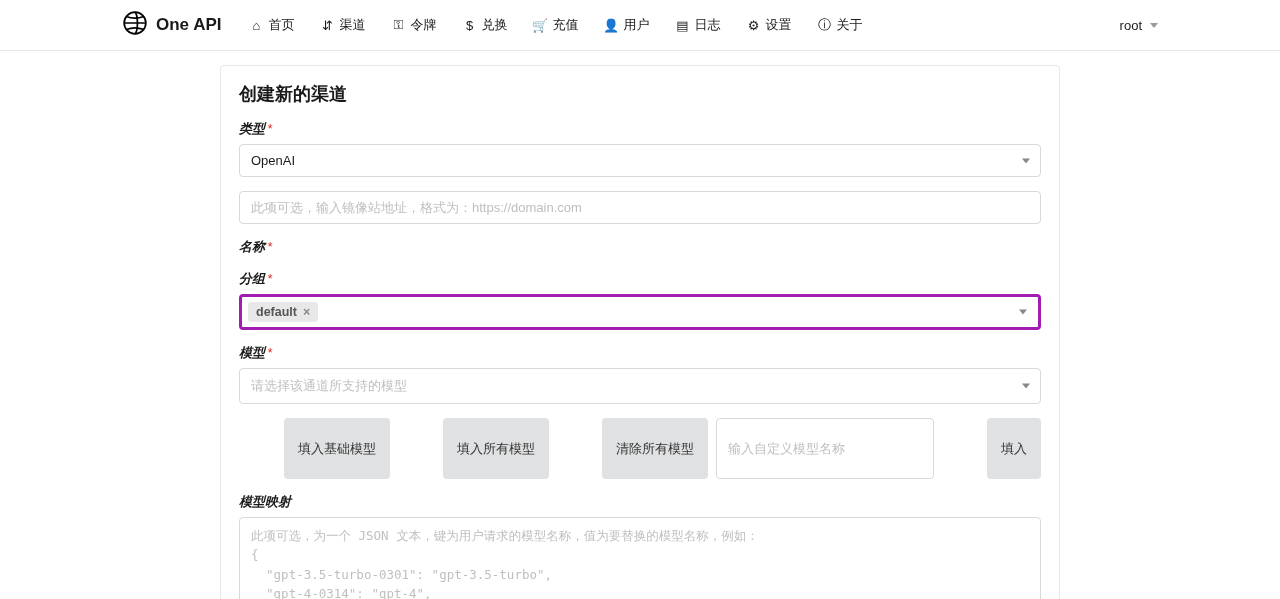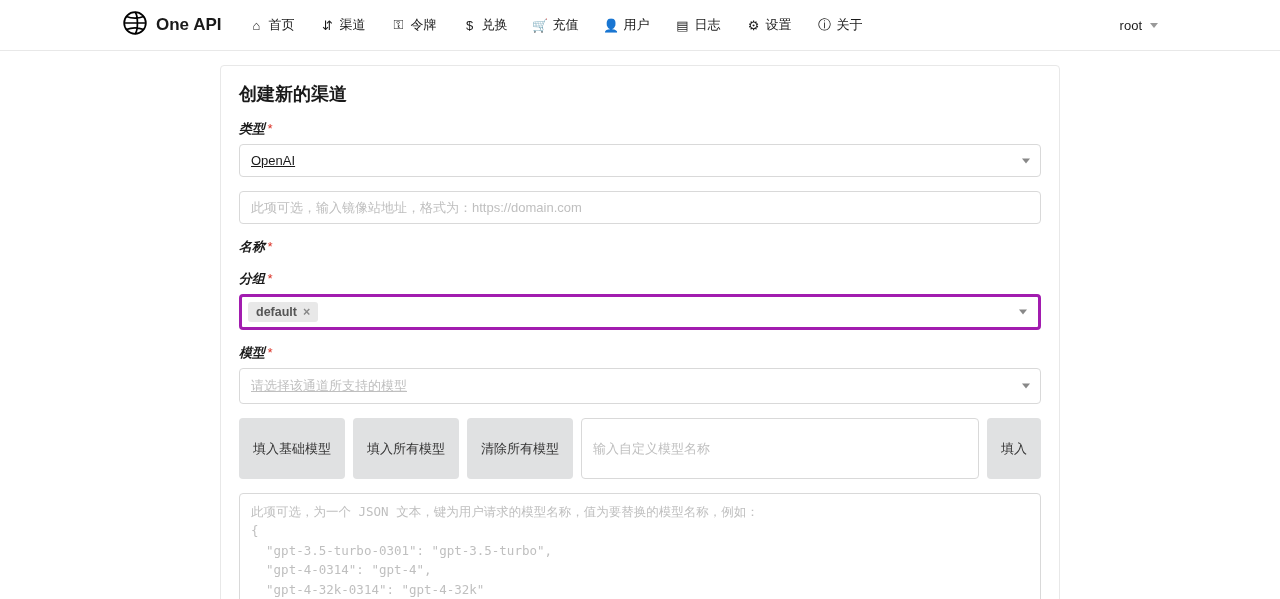--- a/index.html
+++ b/index.html
@@ -13,30 +13,30 @@
 .nav-item .ico { width: 14px; display: inline-flex; justify-content: center; font-size: 13px; }
 .user-menu { display: flex; align-items: center; gap: 6px; cursor: pointer; font-size: 13px; }
 .caret { display: inline-block; width: 0; height: 0; border-left: 4px solid transparent; border-right: 4px solid transparent; border-top: 5px solid #999; margin-left: 2px; }
 .container { max-width: 840px; margin: 14px auto 0; border: 1px solid #e8e8e8; border-radius: 4px; padding: 16px 18px 24px; }
 .title { font-size: 18px; font-weight: 700; margin-bottom: 14px; }
 .field { margin-bottom: 14px; }
 .label { font-size: 13px; font-weight: 600; margin-bottom: 6px; display: block; font-style: italic; }
 .req::after { content: "*"; color: #d93025; margin-left: 2px; font-weight: 400; }
 .control { position: relative; }
 .sel, .inp, .ta { width: 100%; border: 1px solid #d9d9d9; border-radius: 4px; padding: 8px 11px; font-size: 13px; font-family: inherit; background: #fff; color: #1a1a1a; }
-.sel { appearance: none; -webkit-appearance: none; padding-right: 30px; cursor: pointer; text-decoration: underline; }
+.sel { appearance: none; -webkit-appearance: none; padding-right: 30px; cursor: pointer; }
 .sel-placeholder { color: #bfbfbf; }
 .dd-caret { position: absolute; right: 11px; top: 50%; transform: translateY(-50%); pointer-events: none; width: 0; height: 0; border-left: 4px solid transparent; border-right: 4px solid transparent; border-top: 5px solid #888; }
 .inp::placeholder, .ta::placeholder { color: #bfbfbf; }
 .ta { resize: vertical; min-height: 110px; font-family: ui-monospace, SFMono-Regular, Menlo, Consolas, monospace; font-size: 12.5px; line-height: 1.55; white-space: pre; }
 .tagbox { display: flex; align-items: center; border: 3px solid #a21caf; border-radius: 4px; padding: 4px 30px 4px 6px; min-height: 36px; position: relative; background: #fff; }
 .tag { display: inline-flex; align-items: center; gap: 6px; background: #e8e8e8; color: #555; border-radius: 3px; padding: 3px 8px; font-size: 12.5px; font-weight: 600; }
 .tag-x { color: #888; font-weight: 700; cursor: pointer; }
 .btnrow { display: flex; gap: 8px; margin-bottom: 14px; flex-wrap: wrap; }
-.btn { border: none; background: #e0e1e2; color: #333; border-radius: 4px; padding: 8px 14px; font-size: 13px; cursor: pointer; font-family: inherit; }
+.btn { border: none; background: #e0e1e2; color: #333; border-radius: 4px; padding: 8px 14px; font-size: 13px; cursor: pointer; font-family: inherit; margin-left: 45px; }
 .custominp { flex: 1; min-width: 160px; border: 1px solid #d9d9d9; border-radius: 4px; padding: 22px 11px; font-size: 13px; }
 .custominp::placeholder { color: #bfbfbf; }
 </style>
 </head>
 <body>
 
 <div class="topbar">
   <div class="topbar-inner">
     <div class="brand">
       <span>
@@ -132,20 +132,21 @@
 
   <div class="btnrow">
     <button class="btn">填入基础模型</button>
     <button class="btn">填入所有模型</button>
     <button class="btn">清除所有模型</button>
     <input class="custominp" placeholder="输入自定义模型名称" style="">
     <button class="btn">填入</button>
   </div>
 
   <div class="field">
+    <span class="label">模型映射</span>
     <textarea class="ta" rows="6" placeholder="此项可选，为一个 JSON 文本，键为用户请求的模型名称，值为要替换的模型名称，例如：
 {
   &quot;gpt-3.5-turbo-0301&quot;: &quot;gpt-3.5-turbo&quot;,
   &quot;gpt-4-0314&quot;: &quot;gpt-4&quot;,
   &quot;gpt-4-32k-0314&quot;: &quot;gpt-4-32k&quot;
 }" style=""></textarea>
   </div>
 
 </div>
 

